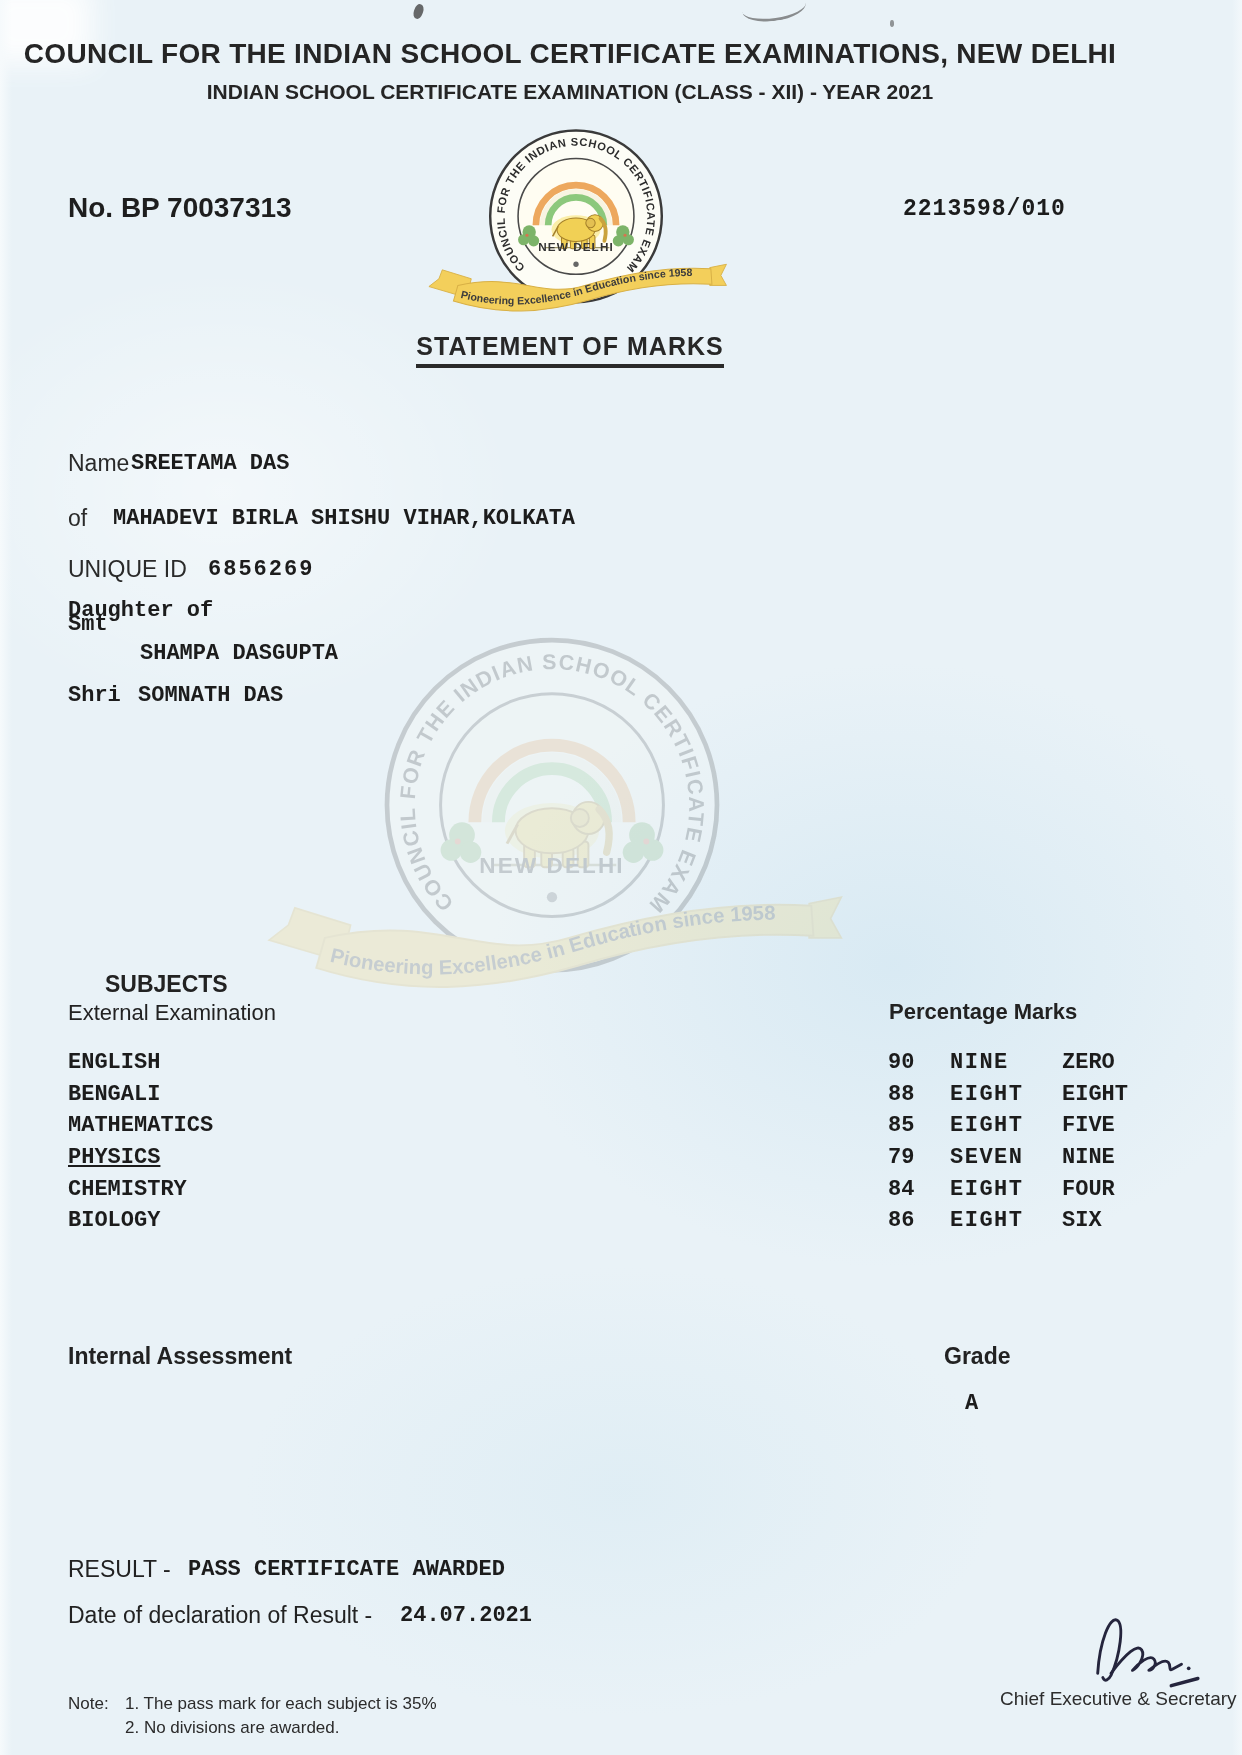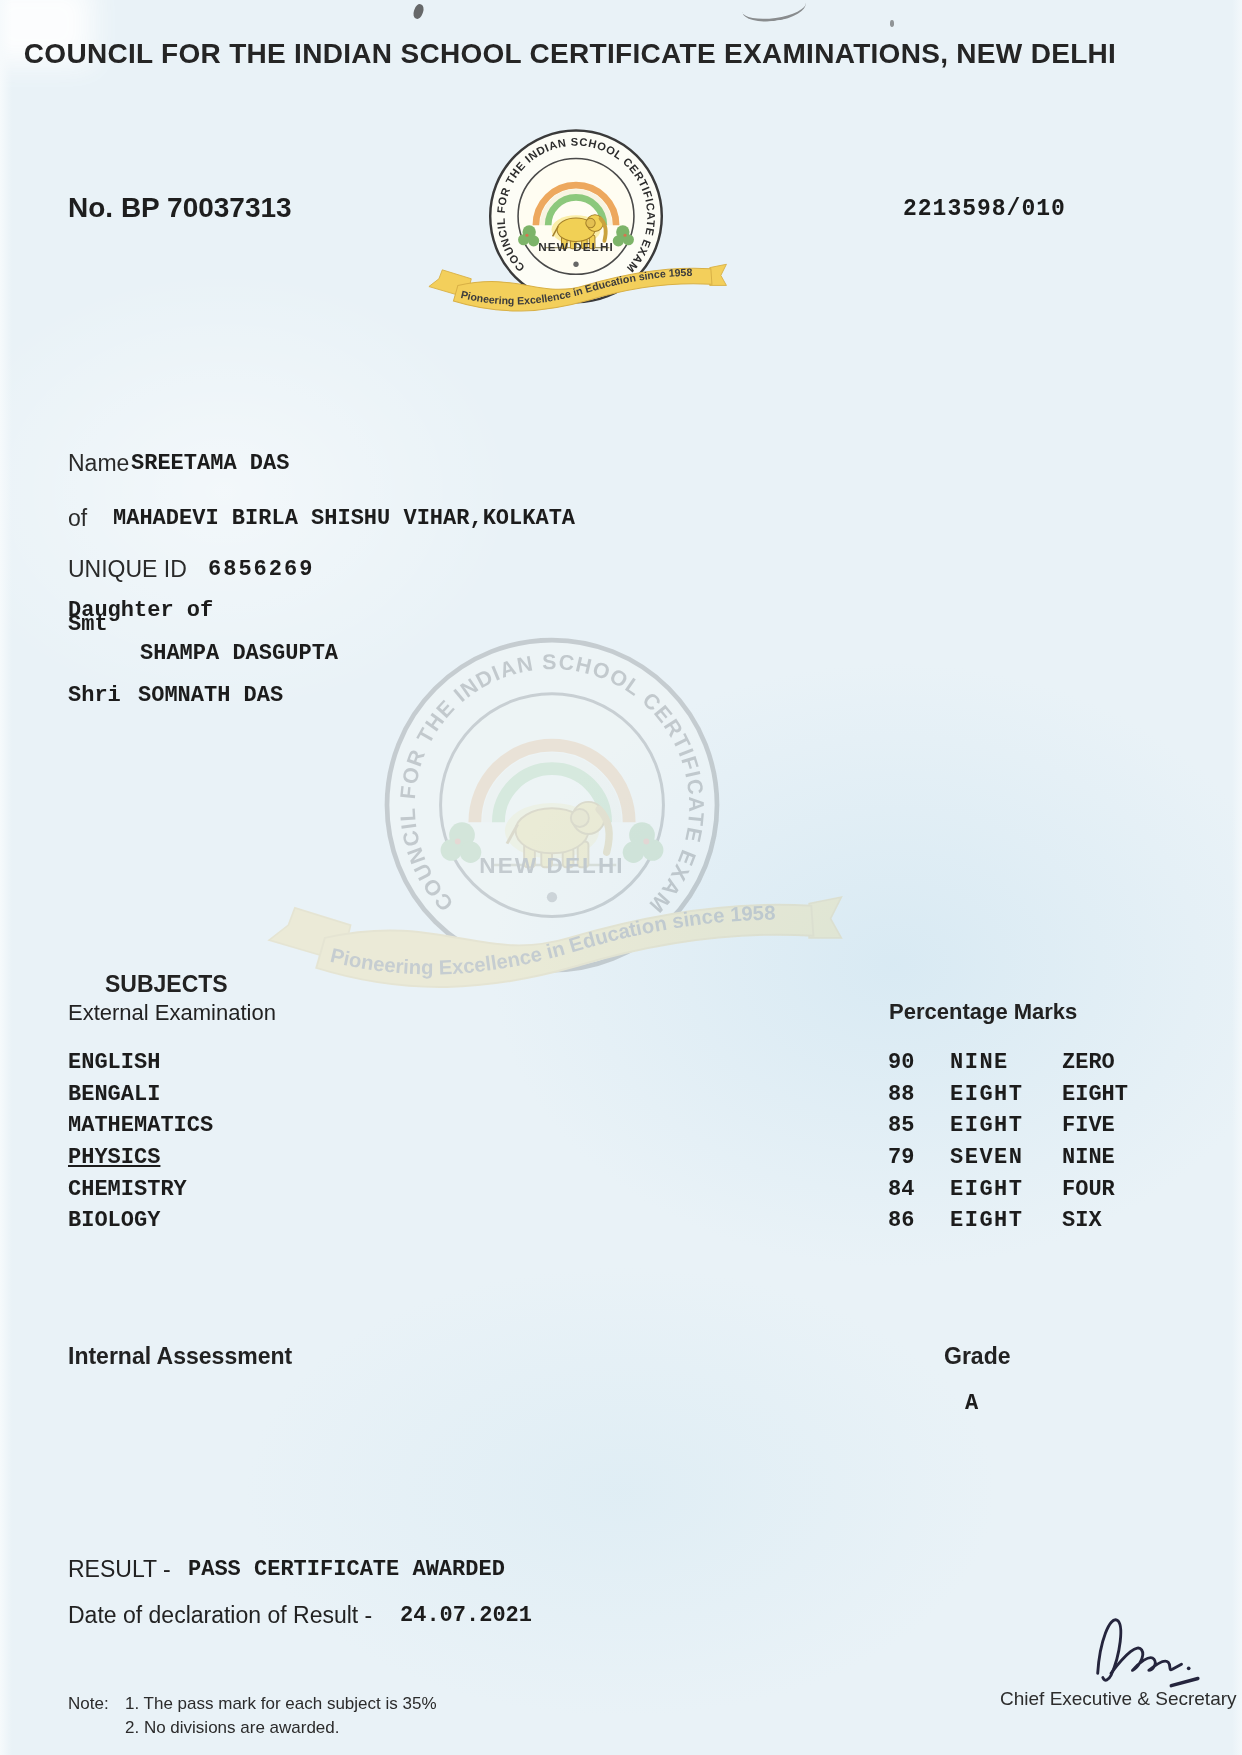--- a/index.html
+++ b/index.html
@@ -51,20 +51,21 @@
 <div id="page">
 
   <div class="abs corner-tl"></div>
   <div class="abs edge-left"></div>
   <div class="abs edge-right"></div>
   <div class="abs mark1"></div>
   <div class="abs mark2"></div>
   <div class="abs mark3"></div>
 
   <div class="abs hdr1">COUNCIL FOR THE INDIAN SCHOOL CERTIFICATE EXAMINATIONS, NEW DELHI</div>
+  <div class="abs hdr2">INDIAN SCHOOL CERTIFICATE EXAMINATION (CLASS - XII) - YEAR 2021</div>
   <div class="abs certno sans">No. BP 70037313</div>
   <div class="abs serial mono">2213598/010</div>
 
   <svg id="seal" class="abs" viewBox="0 0 280 200">
     <g id="sealart">
       <circle cx="140" cy="90" r="77" fill="#fdfdf6" stroke="#3a3a3a" stroke-width="2.2"></circle>
       <circle cx="140" cy="90" r="52" fill="#fffdf2" stroke="#4a4a4a" stroke-width="1.4"></circle>
       <path id="ringPath" d="M 96,137 A 64,64 0 1 1 184,137" fill="none"></path>
       <text font-family="Liberation Sans, sans-serif" font-size="10" font-weight="bold" fill="#2d2d2d" letter-spacing="0.6">
         <textPath href="#ringPath" startOffset="2">COUNCIL FOR THE INDIAN SCHOOL CERTIFICATE EXAMINATIONS</textPath>
@@ -111,20 +112,23 @@
           <textPath href="#ribbonPath" startOffset="0">Pioneering Excellence in Education since 1958</textPath>
         </text>
       </g>
     </g>
   </svg>
 
   <svg id="watermark" class="abs" viewBox="0 0 280 200">
     <use href="#sealart"></use>
   </svg>
 
+  <div class="abs title-wrap">
+    <span>STATEMENT OF MARKS</span>
+  </div>
 
   <div class="abs lab" style="left:68px;top:450px;">Name</div>
   <div class="abs val mono" style="left:131px;top:451px;">SREETAMA DAS</div>
 
   <div class="abs lab" style="left:68px;top:505px;">of</div>
   <div class="abs val mono" style="left:113px;top:506px;">MAHADEVI BIRLA SHISHU VIHAR,KOLKATA</div>
 
   <div class="abs lab" style="left:68px;top:556px;">UNIQUE ID</div>
   <div class="abs val mono" style="left:208px;top:557px;letter-spacing:2px;">6856269</div>
 

